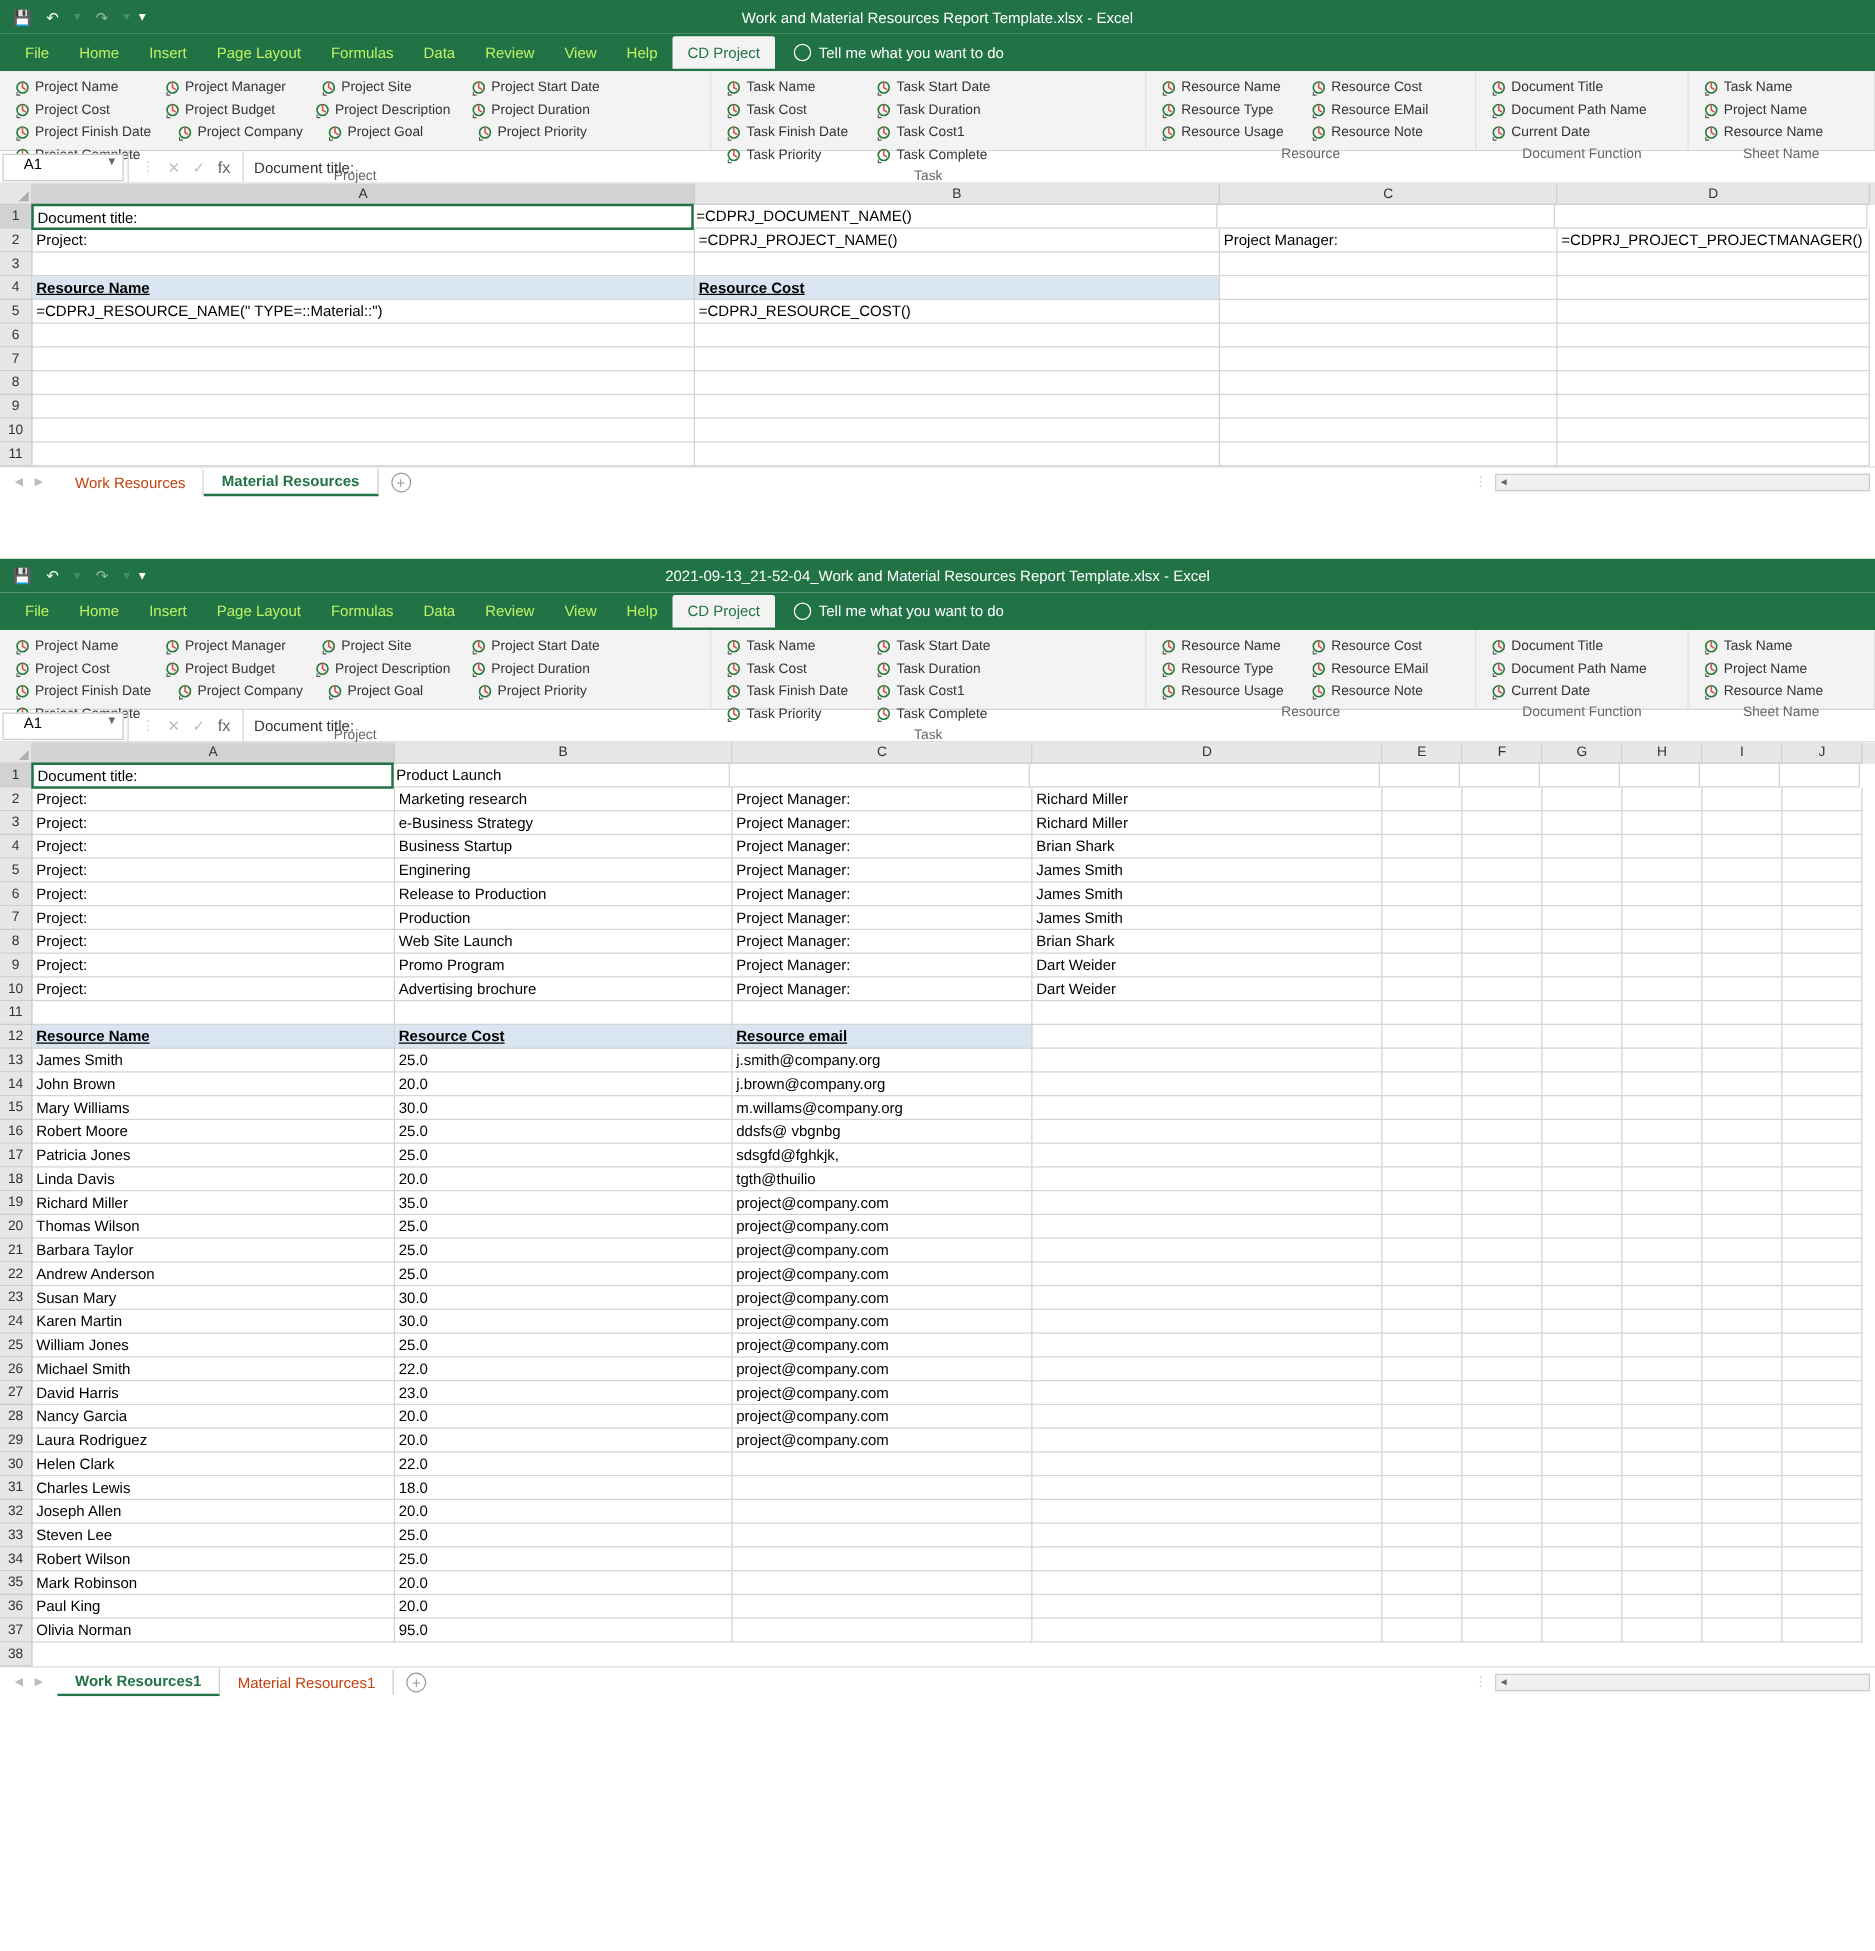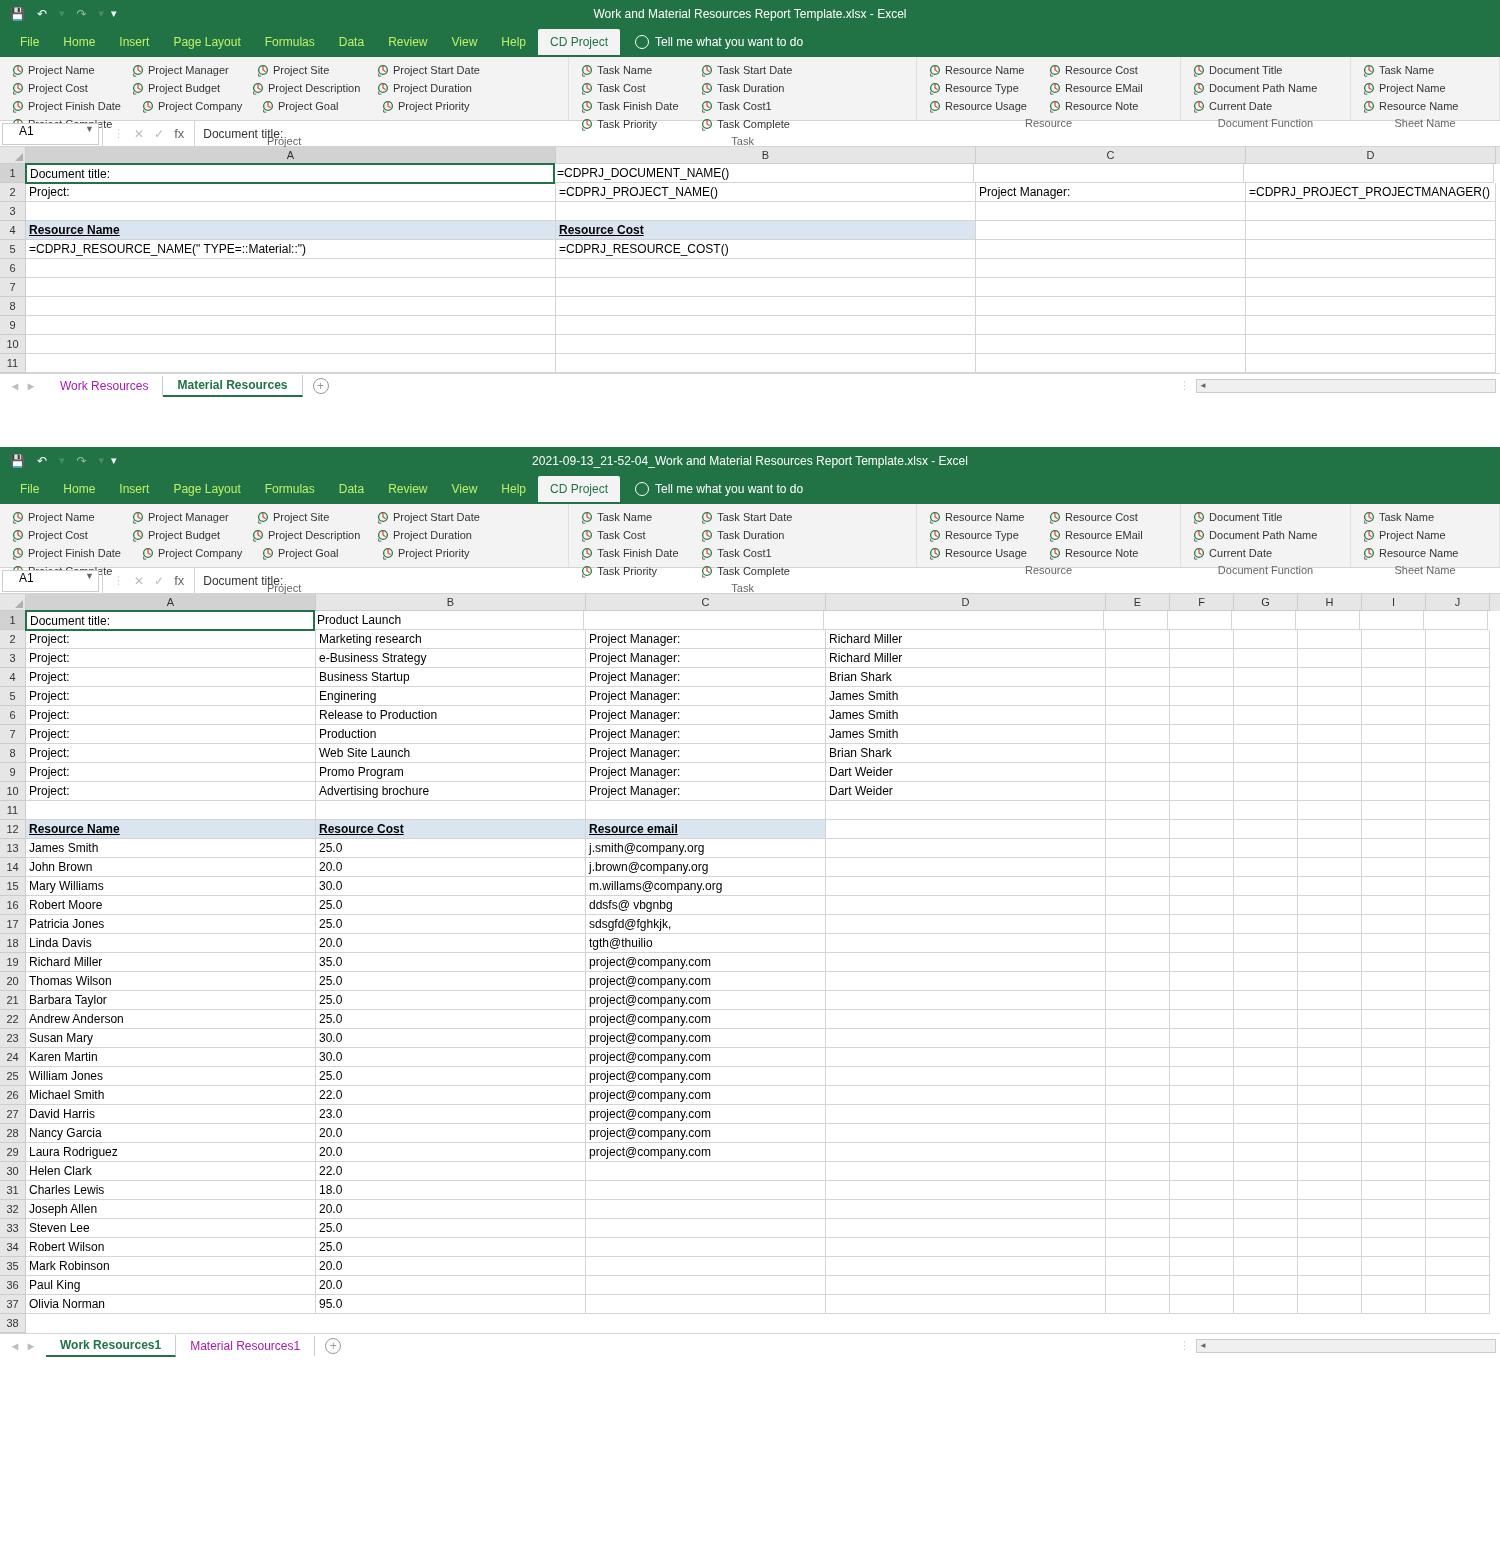--- a/index.html
+++ b/index.html
@@ -42,21 +42,21 @@
 .cells{flex:1;position:relative}
 .row{display:flex;height:19px}
 .cell{border-right:1px solid #d4d4d4;border-bottom:1px solid #d4d4d4;padding:0 3px;font-size:12px;color:#000;overflow:hidden;white-space:nowrap;display:flex;align-items:center}
 .cell.active{border:2px solid #217346;z-index:10;position:relative;margin:-1px}
 .cell.header-row{background:#d9e6f2;font-weight:bold;text-decoration:underline}
 .sheet-tabs{height:24px;background:#fff;border-top:1px solid #d4d4d4;display:flex;align-items:center}
 .tab-nav{display:flex;gap:2px;padding:0 8px}
 .tab-nav-btn{color:#bbb;font-size:11px;width:14px;text-align:center}
 .tab{padding:3px 14px;font-size:12px;border-right:1px solid #ccc;cursor:pointer}
 .tab.active{background:#fff;color:#217346;font-weight:bold;border-bottom:2px solid #217346}
-.tab.inactive{color:#a21caf}
+.tab.inactive{color:#c2410c}
 .tab-add{padding:0 10px;color:#666}
 .tab-add-circle{width:16px;height:16px;border:1px solid #999;border-radius:50%;display:flex;align-items:center;justify-content:center;font-size:12px;color:#999}
 .scroll-area{flex:1;display:flex;justify-content:flex-end;align-items:center;padding-right:4px}
 .scroll-track{width:300px;height:14px;background:#f0f0f0;border:1px solid #ccc;position:relative;display:flex;align-items:center}
 .scroll-track::before{content:"◄";position:absolute;left:2px;font-size:8px;color:#666}
 .gap{height:50px;background:#fff}
 .g1 .colA{width:530px} .g1 .colB{width:420px} .g1 .colC{width:270px} .g1 .colD{width:250px}
 .g2 .colA{width:290px} .g2 .colB{width:270px} .g2 .colC{width:240px} .g2 .colD{width:280px}
 .g2 .colS{width:64px}
 </style>

